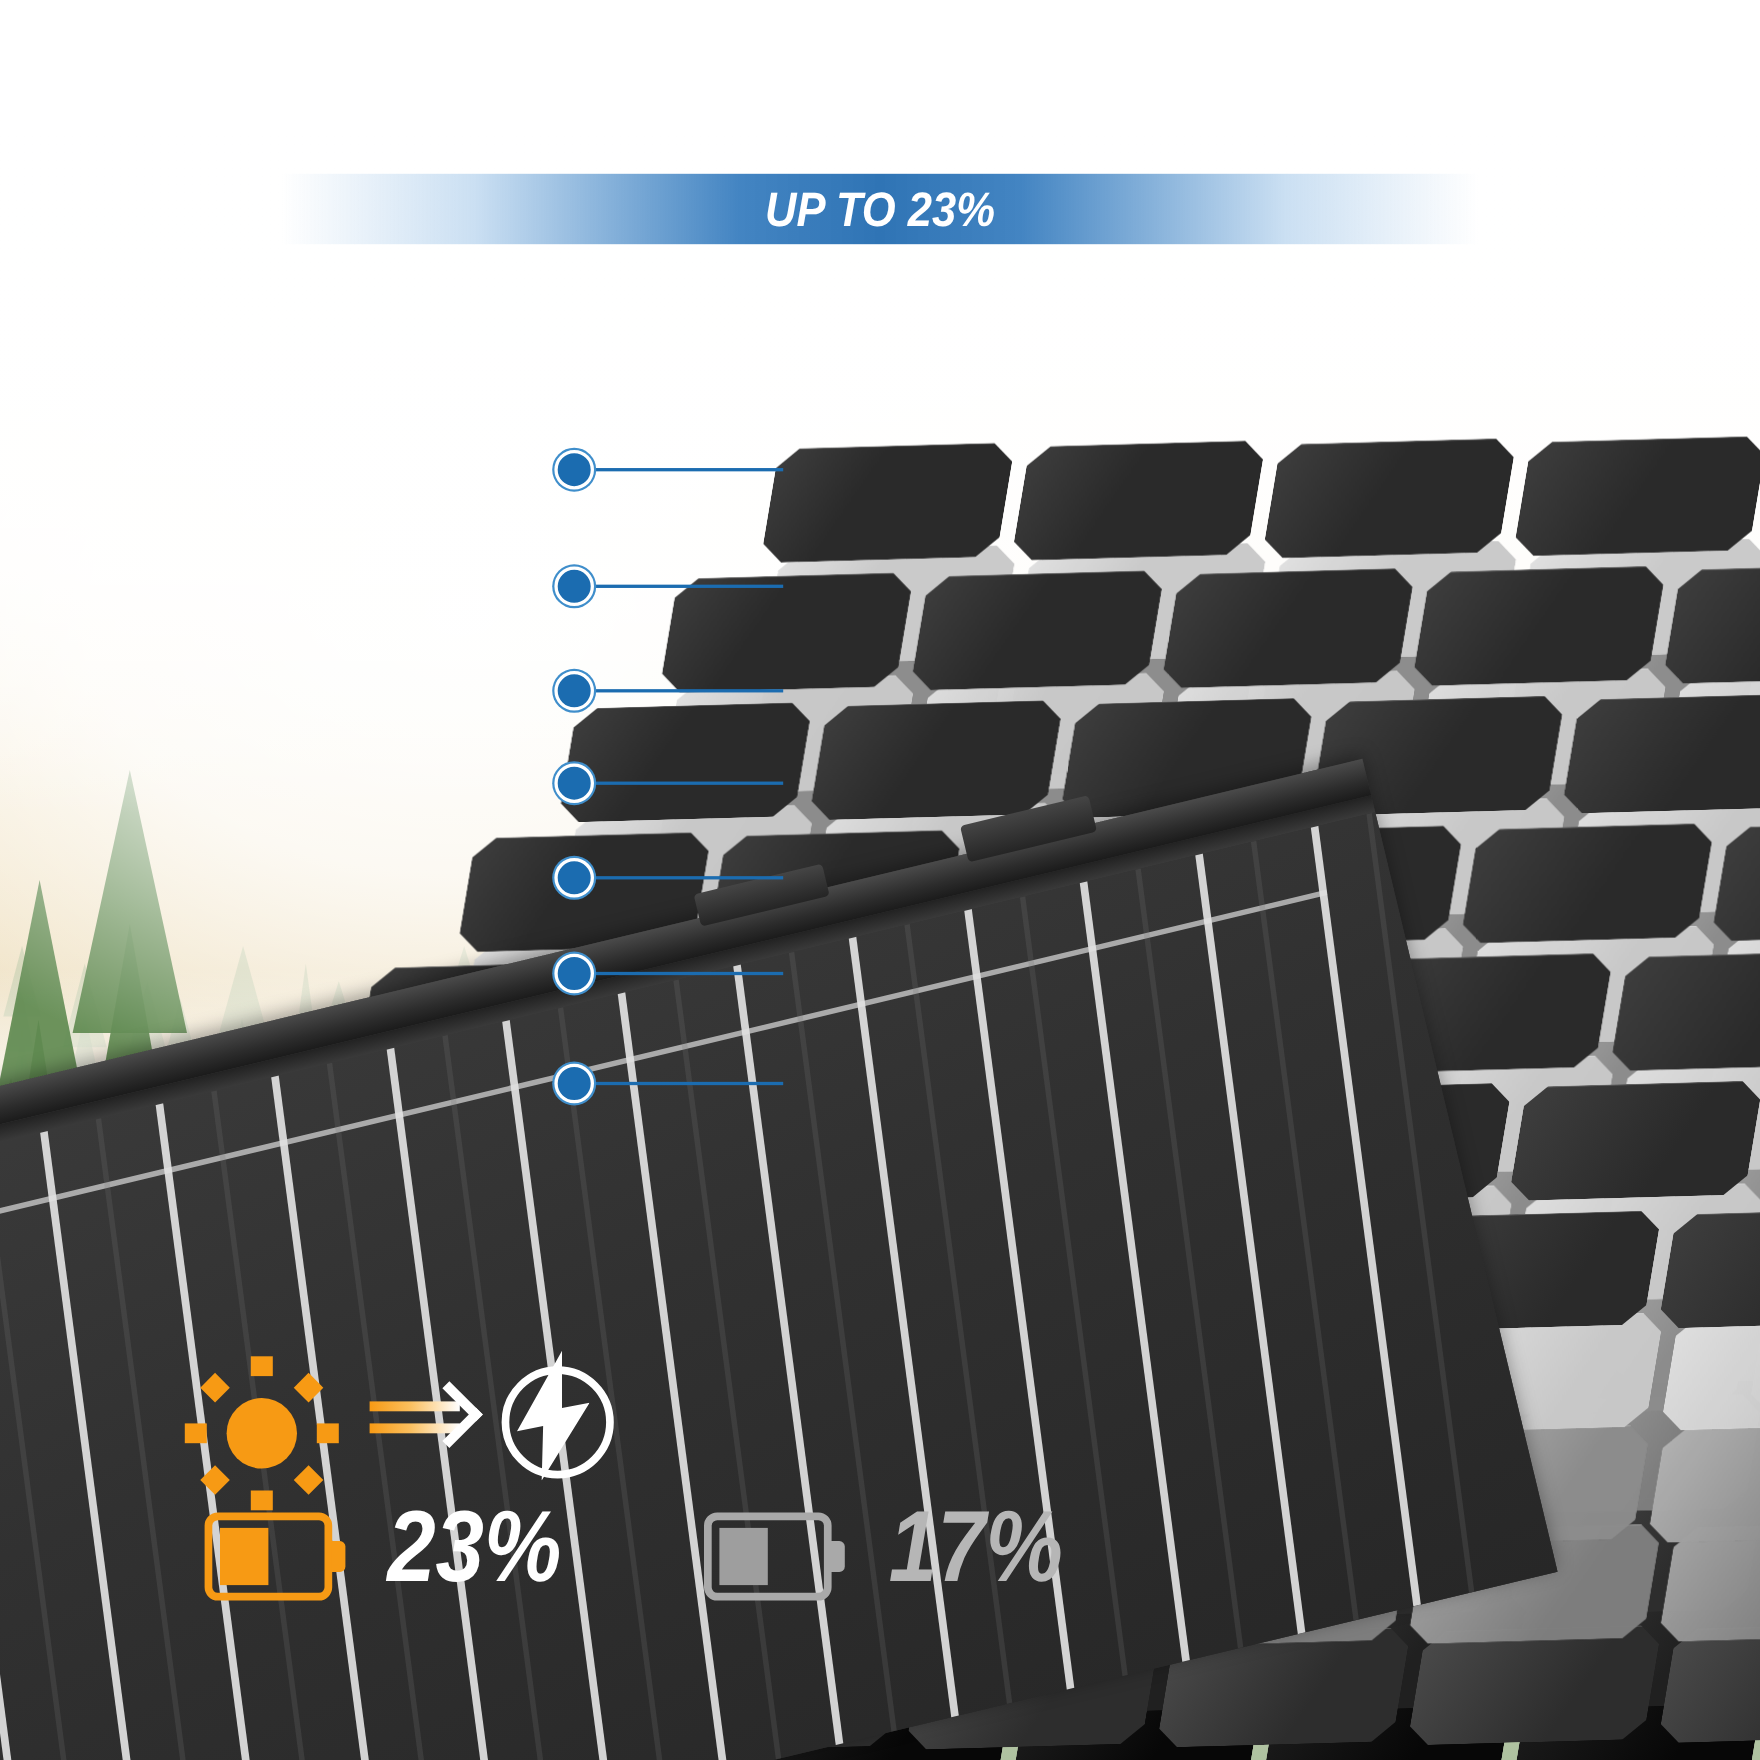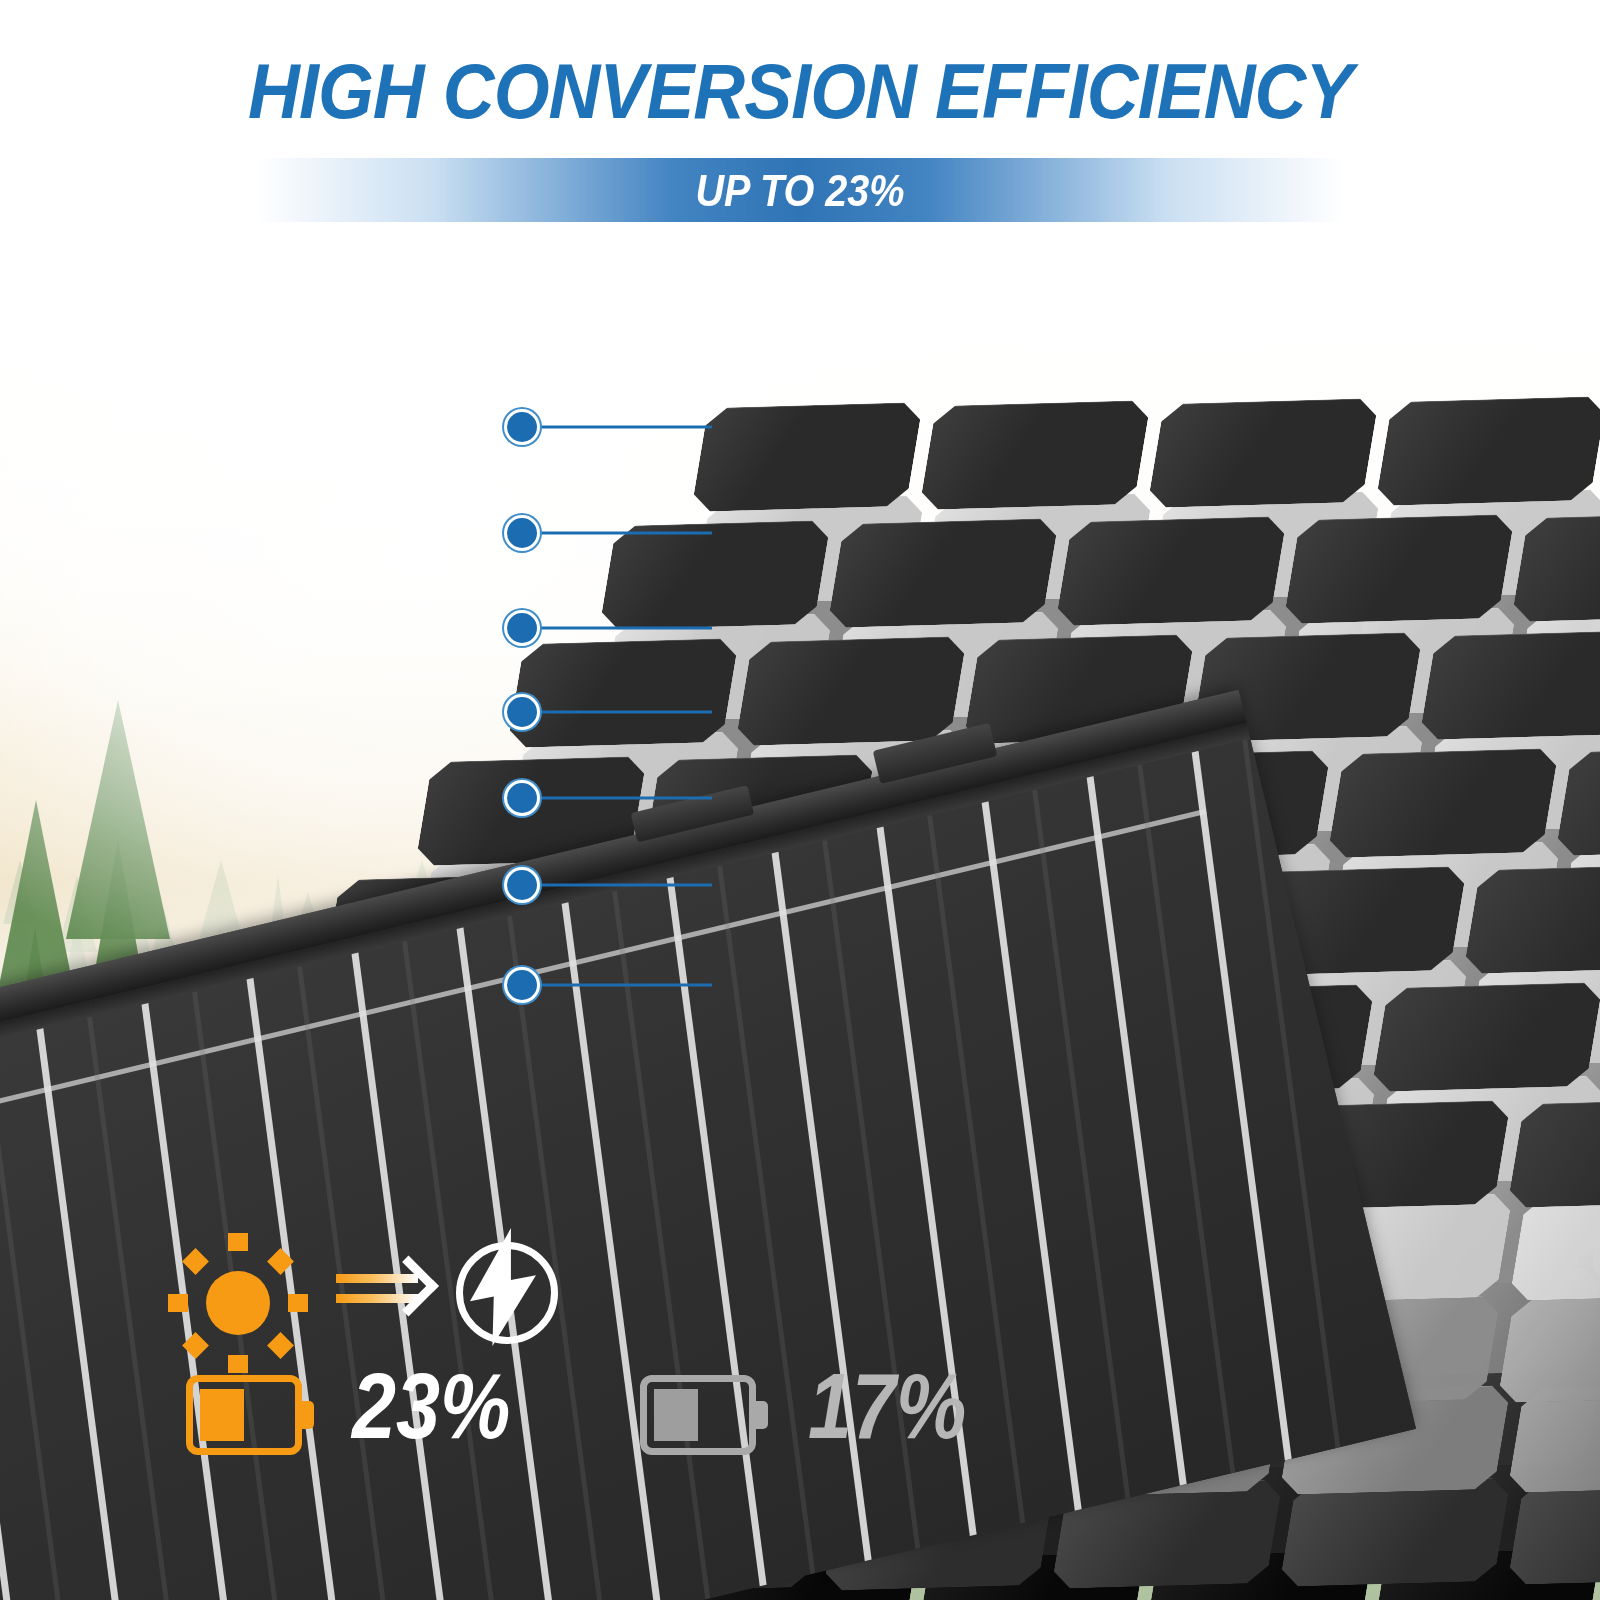--- a/index.html
+++ b/index.html
@@ -849,20 +849,17 @@
 
     <div class="batt" style="left:640px;top:1375px;--bc:#a9a9a9;">
       <div class="batt-body"></div>
       <div class="batt-nub"></div>
       <div class="batt-fill" style="background:#9e9e9e;"></div>
     </div>
     <div class="pct" style="left:808px;top:1360px;color:#b6b6b6;">17%</div>
   </div>
 
   <div class="header">
-    <div class="title-wrap">
-      <span class="title">HIGH CONVERSION EFFICIENCY</span>
-    </div>
     <div class="band"></div>
     <div class="band-text">UP TO 23%</div>
   </div>
 
 </div>
 
 </body></html>

